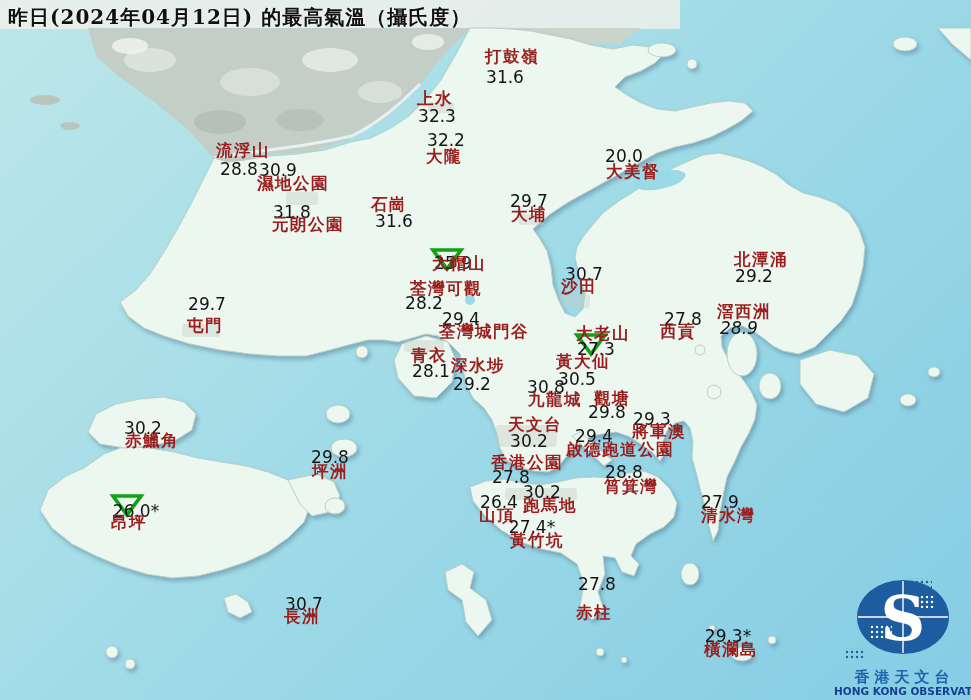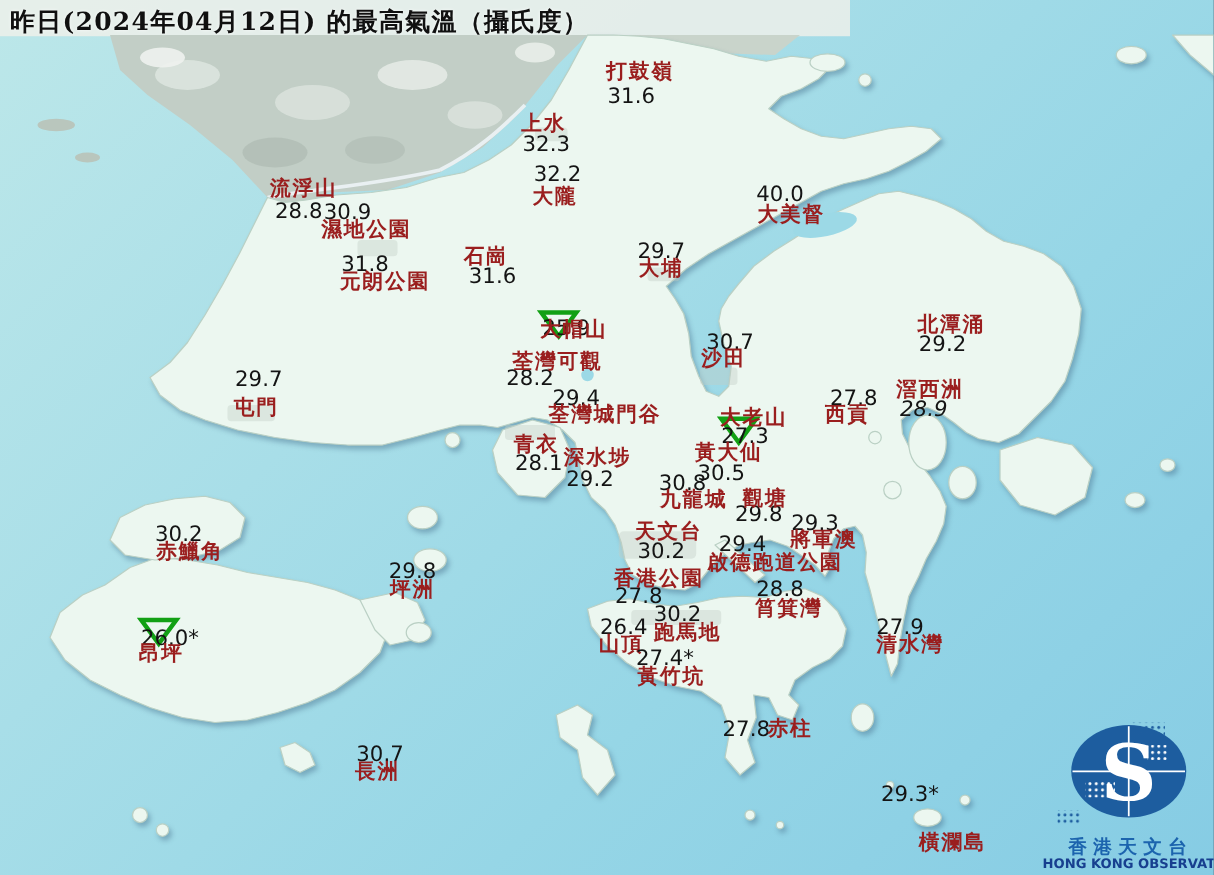--- a/index.html
+++ b/index.html
@@ -157,21 +157,21 @@
       <span class="st-val" style="left: 446px; top: 140px; color: rgb(20, 20, 20);">32.2</span>
       <span class="st-name" style="left: 444px; top: 157px; color: rgb(154, 30, 30);">大隴</span>
       <span class="st-val" style="left: 239px; top: 169px; color: rgb(20, 20, 20);">28.8</span>
       <span class="st-name" style="left: 243px; top: 151px; color: rgb(154, 30, 30);">流浮山</span>
       <span class="st-val" style="left: 278px; top: 170px; color: rgb(20, 20, 20);">30.9</span>
       <span class="st-name" style="left: 293px; top: 184px; color: rgb(154, 30, 30);">濕地公園</span>
       <span class="st-val" style="left: 292px; top: 212px; color: rgb(20, 20, 20);">31.8</span>
       <span class="st-name" style="left: 308px; top: 225px; color: rgb(154, 30, 30);">元朗公園</span>
       <span class="st-val" style="left: 394px; top: 221px; color: rgb(20, 20, 20);">31.6</span>
       <span class="st-name" style="left: 389px; top: 205px; color: rgb(154, 30, 30);">石崗</span>
-      <span class="st-val" style="left: 624px; top: 156px; color: rgb(20, 20, 20);">40.0</span>
+      <span class="st-val" style="left: 624px; top: 156px; color: rgb(20, 20, 20);">20.0</span>
       <span class="st-name" style="left: 633px; top: 172px; color: rgb(154, 30, 30);">大美督</span>
       <span class="st-val" style="left: 529px; top: 201px; color: rgb(20, 20, 20);">29.7</span>
       <span class="st-name" style="left: 529px; top: 215px; color: rgb(154, 30, 30);">大埔</span>
       <div class="st-marker" style="left: 447px; top: 261px;"><svg width="36" height="28" viewBox="0 0 36 28">
           <polygon points="4,5 32,5 18,24" fill="none" stroke="#12a014" stroke-width="3.6"></polygon>
         </svg></div>
       <span class="st-val" style="left: 453px; top: 263px; color: rgb(20, 20, 20);">25.9</span>
       <span class="st-name" style="left: 459px; top: 248px; color: rgb(154, 30, 30); margin-top: 16px;">大帽山</span>
       <span class="st-val" style="left: 584px; top: 274px; color: rgb(20, 20, 20);">30.7</span>
       <span class="st-name" style="left: 579px; top: 287px; color: rgb(154, 30, 30);">沙田</span>
@@ -223,25 +223,25 @@
       <span class="st-val" style="left: 330px; top: 457px; color: rgb(20, 20, 20);">29.8</span>
       <span class="st-name" style="left: 330px; top: 472px; color: rgb(154, 30, 30);">坪洲</span>
       <div class="st-marker" style="left: 127px; top: 507px;"><svg width="36" height="28" viewBox="0 0 36 28">
           <polygon points="4,5 32,5 18,24" fill="none" stroke="#12a014" stroke-width="3.6"></polygon>
         </svg></div>
       <span class="st-val" style="left: 136px; top: 511px; color: rgb(20, 20, 20);">26.0*</span>
       <span class="st-name" style="left: 129px; top: 523px; color: rgb(154, 30, 30);">昂坪</span>
       <span class="st-val" style="left: 720px; top: 502px; color: rgb(20, 20, 20);">27.9</span>
       <span class="st-name" style="left: 728px; top: 516px; color: rgb(154, 30, 30);">清水灣</span>
       <span class="st-val" style="left: 597px; top: 584px; color: rgb(20, 20, 20);">27.8</span>
-      <span class="st-name" style="left: 594px; top: 583px; color: rgb(154, 30, 30); margin-left: 38px;">赤柱</span>
+      <span class="st-name" style="left: 594px; top: 613px; color: rgb(154, 30, 30);">赤柱</span>
       <span class="st-val" style="left: 304px; top: 604px; color: rgb(20, 20, 20);">30.7</span>
       <span class="st-name" style="left: 302px; top: 617px; color: rgb(154, 30, 30);">長洲</span>
       <span class="st-val" style="left: 728px; top: 636px; color: rgb(20, 20, 20);">29.3*</span>
-      <span class="st-name" style="left: 762px; top: 650px; color: rgb(154, 30, 30); margin-top: 24px;">橫瀾島</span>
+      <span class="st-name" style="left: 731px; top: 650px; color: rgb(154, 30, 30);">橫瀾島</span>
     </div>
 
   <div id="logo">
     <div id="logo-zh">香港天文台</div>
     <div id="logo-en">HONG KONG OBSERVATORY</div>
   </div>
 
 </div>
 
 </body></html>

